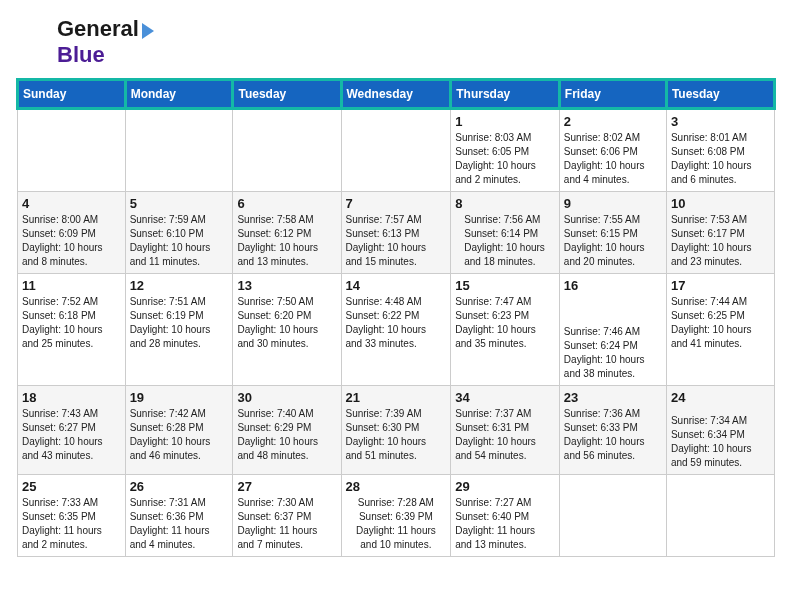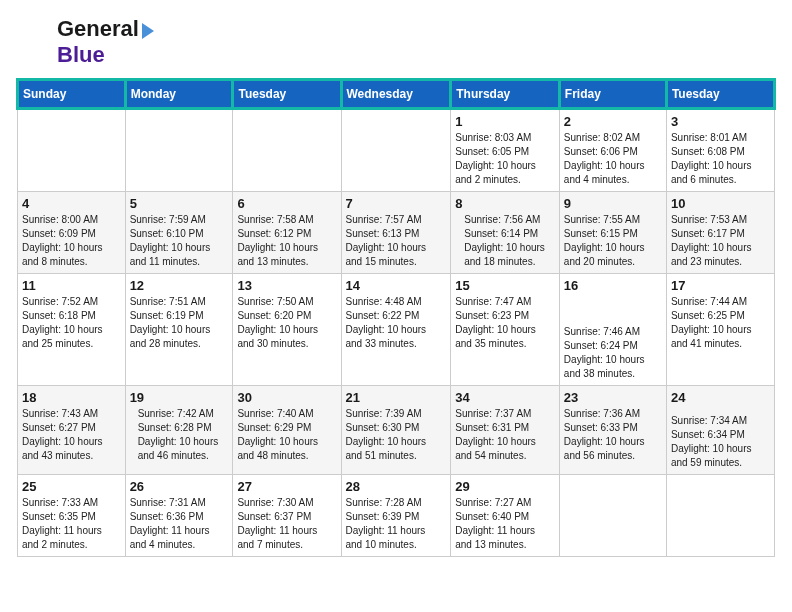--- a/index.html
+++ b/index.html
@@ -242,21 +242,21 @@
       <tr>
         <td>
           <div class="day-num">18</div>
           <div class="day-info" style="white-space: pre-line;">Sunrise: 7:43 AM
 Sunset: 6:27 PM
 Daylight: 10 hours
 and 43 minutes.</div>
         </td>
         <td>
           <div class="day-num">19</div>
-          <div class="day-info" style="white-space: pre-line; margin-left: 8px;">Sunrise: 7:42 AM
+          <div class="day-info" style="white-space: pre-line;">Sunrise: 7:42 AM
 Sunset: 6:28 PM
 Daylight: 10 hours
 and 46 minutes.</div>
         </td>
         <td>
           <div class="day-num">30</div>
           <div class="day-info" style="white-space: pre-line;">Sunrise: 7:40 AM
 Sunset: 6:29 PM
 Daylight: 10 hours
 and 48 minutes.</div>
@@ -307,21 +307,21 @@
         </td>
         <td>
           <div class="day-num">27</div>
           <div class="day-info" style="white-space: pre-line;">Sunrise: 7:30 AM
 Sunset: 6:37 PM
 Daylight: 11 hours
 and 7 minutes.</div>
         </td>
         <td>
           <div class="day-num">28</div>
-          <div class="day-info" style="white-space: pre-line;">Sunrise: 7:28 AM
+          <div class="day-info" style="white-space: pre-line; text-align: center;">Sunrise: 7:28 AM
 Sunset: 6:39 PM
 Daylight: 11 hours
 and 10 minutes.</div>
         </td>
         <td>
           <div class="day-num">29</div>
           <div class="day-info" style="white-space: pre-line;">Sunrise: 7:27 AM
 Sunset: 6:40 PM
 Daylight: 11 hours
 and 13 minutes.</div>

